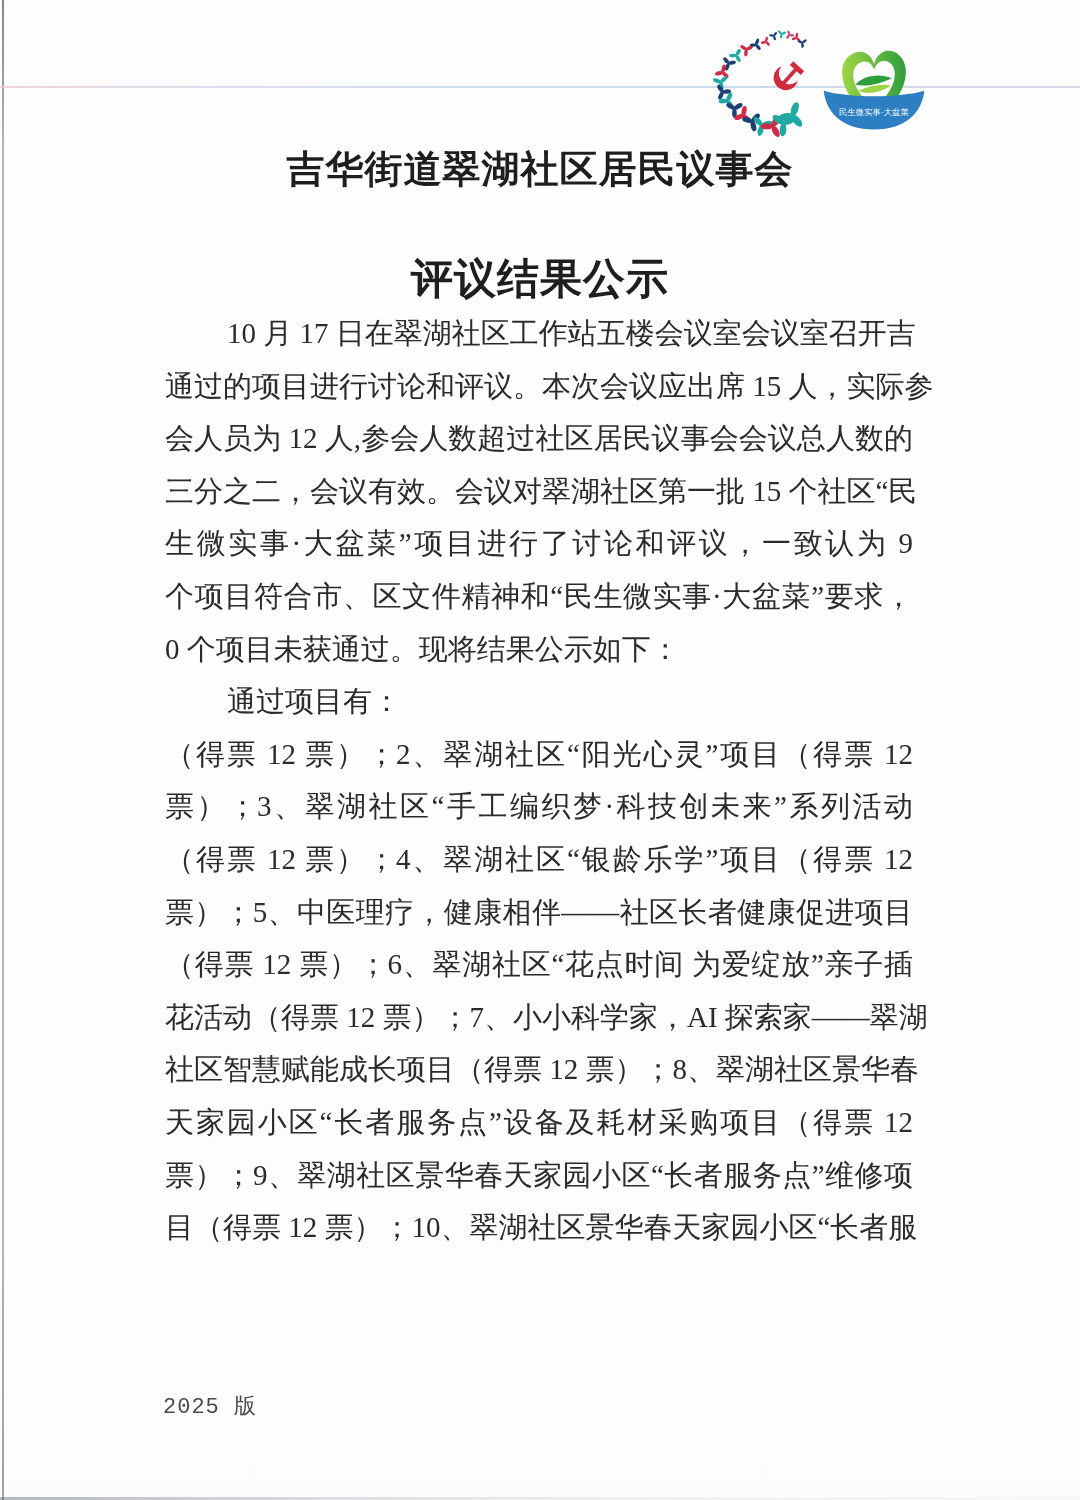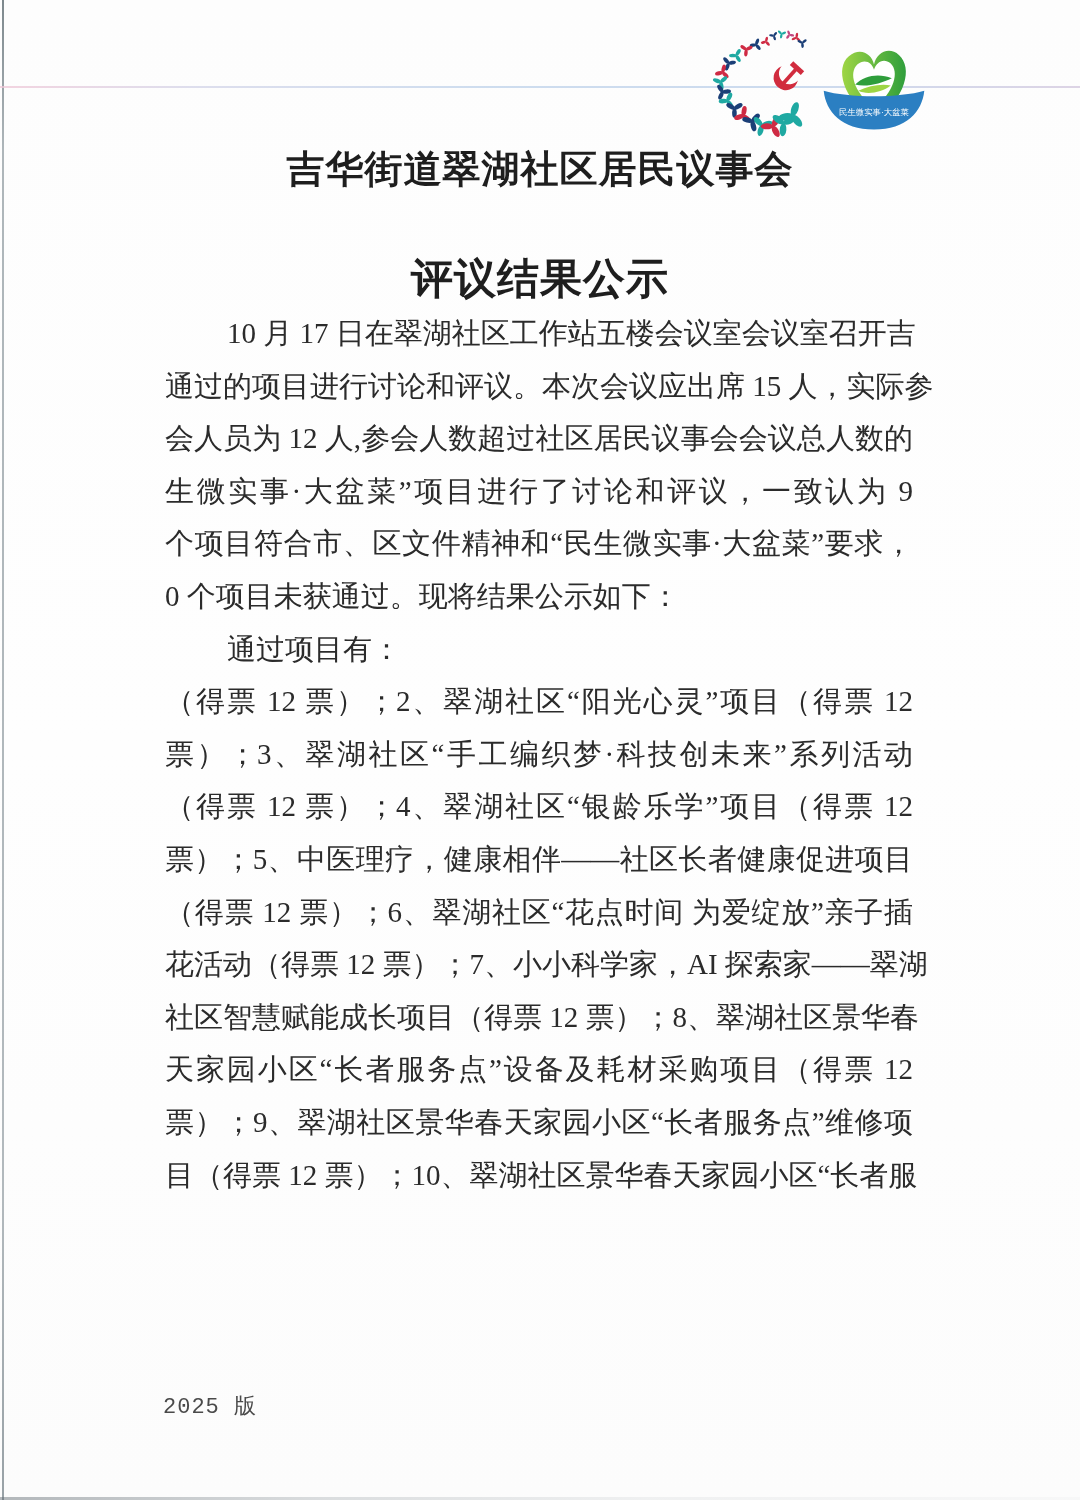--- a/index.html
+++ b/index.html
@@ -137,20 +137,21 @@
     <text x="55" y="81" text-anchor="middle" font-size="8" fill="#ffffff" font-family="Liberation Sans, sans-serif">民生微实事·大盆菜</text>
   </svg>
 
   <div class="title1">吉华街道翠湖社区居民议事会</div>
   <div class="title2">评议结果公示</div>
 
   <div class="doc-body" style="color: rgb(43, 43, 43);">
       <div class="bline indent just">10 月 17 日在翠湖社区工作站五楼会议室会议室召开吉</div>
       <div class="bline just">通过的项目进行讨论和评议。本次会议应出席 15 人，实际参</div>
       <div class="bline just">会人员为 12 人,参会人数超过社区居民议事会会议总人数的</div>
+      <div class="bline just">三分之二，会议有效。会议对翠湖社区第一批 15 个社区“民</div>
       <div class="bline just">生微实事·大盆菜”项目进行了讨论和评议，一致认为 9</div>
       <div class="bline just">个项目符合市、区文件精神和“民生微实事·大盆菜”要求，</div>
       <div class="bline">0 个项目未获通过。现将结果公示如下：</div>
       <div class="bline indent">通过项目有：</div>
       <div class="bline just">（得票 12 票）；2、翠湖社区“阳光心灵”项目（得票 12</div>
       <div class="bline just">票）；3、翠湖社区“手工编织梦·科技创未来”系列活动</div>
       <div class="bline just">（得票 12 票）；4、翠湖社区“银龄乐学”项目（得票 12</div>
       <div class="bline just">票）；5、中医理疗，健康相伴——社区长者健康促进项目</div>
       <div class="bline just">（得票 12 票）；6、翠湖社区“花点时间 为爱绽放”亲子插</div>
       <div class="bline just">花活动（得票 12 票）；7、小小科学家，AI 探索家——翠湖</div>

